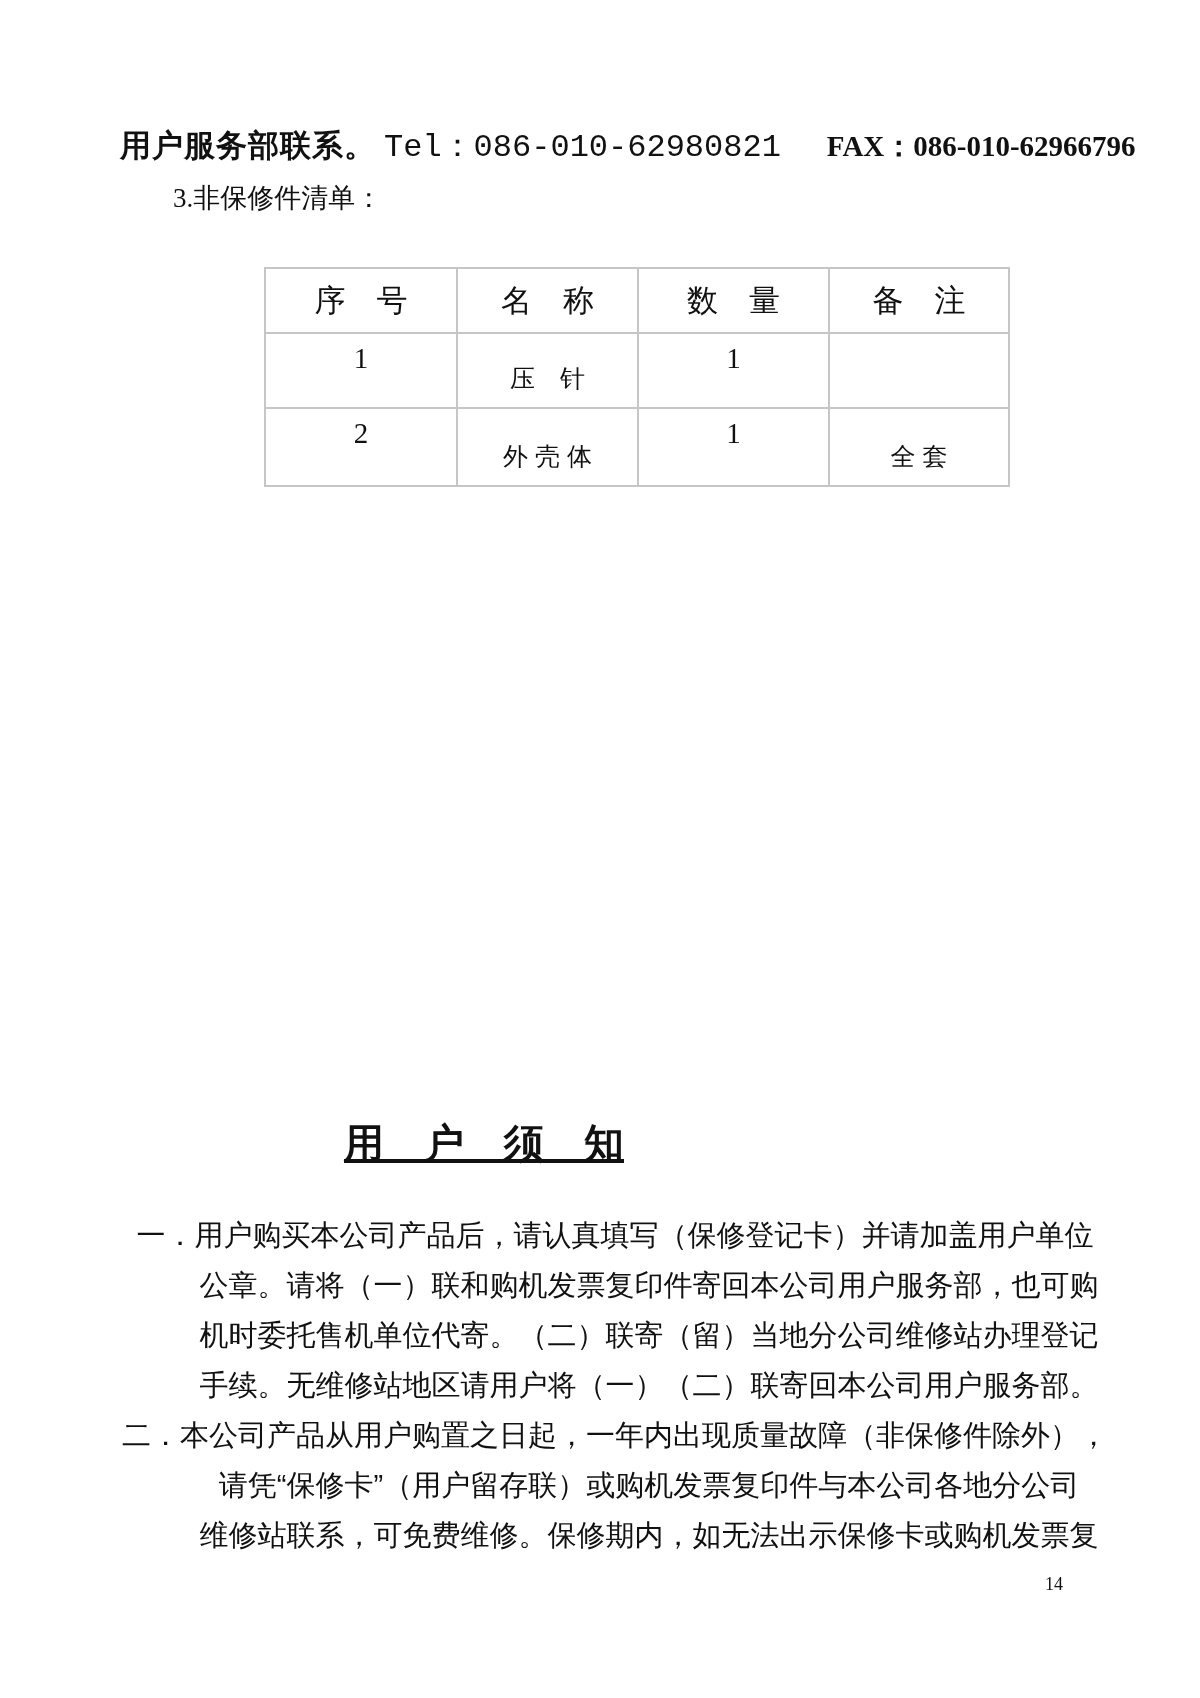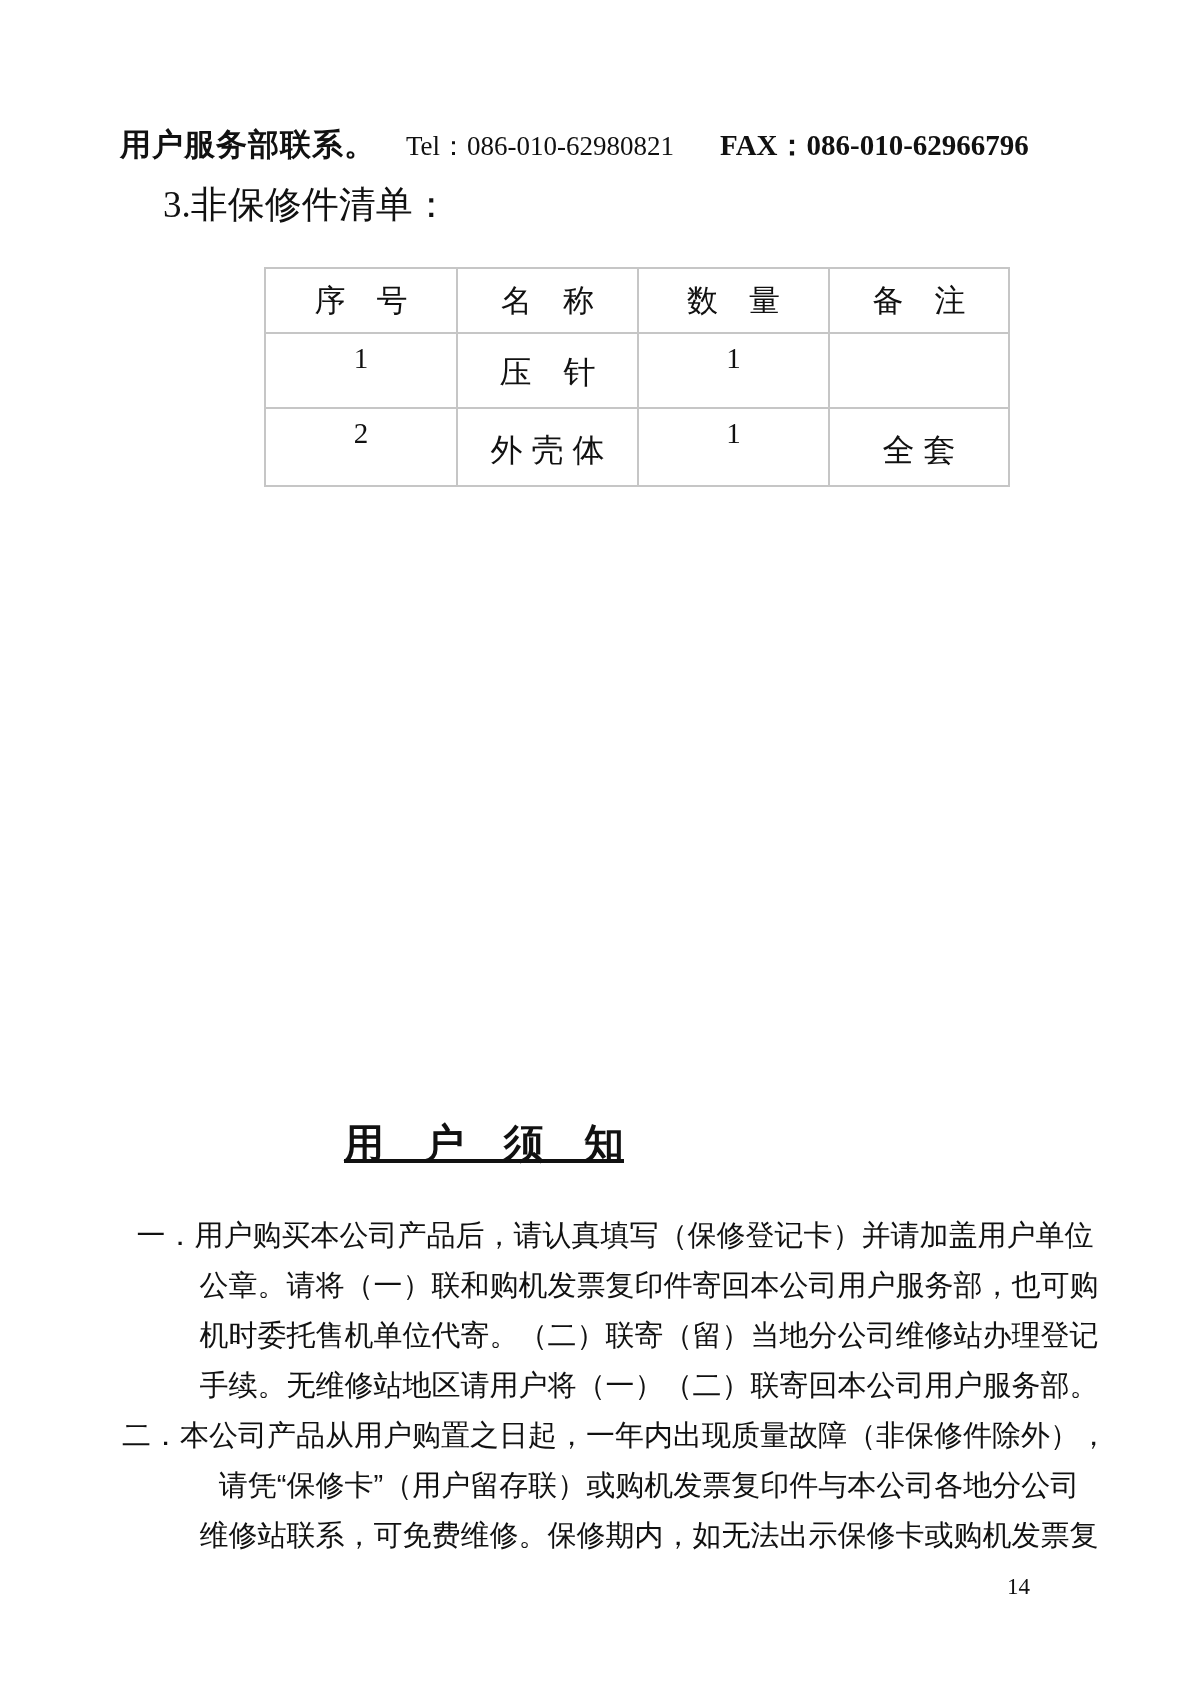--- a/index.html
+++ b/index.html
@@ -21,37 +21,37 @@
     white-space: nowrap;
     display: flex;
     align-items: baseline;
   }
   .contact-dept {
     font-weight: bold;
     font-size: 31px;
     letter-spacing: 1px;
   }
   .contact-tel {
-    font-family: Liberation Serif, serif;
-    font-size: 27px;
-    margin-left: 30px;
+    font-family: Liberation Mono, monospace;
+    font-size: 32px;
+    margin-left: 8px;
   }
   .contact-fax {
     font-family: "Liberation Serif", serif;
     font-size: 29px;
     margin-left: 46px;
     font-weight: bold;
   }
 
   
   .section-label {
     position: absolute;
-    left: 163px;
+    left: 173px;
     top: 180px;
-    font-size: 37px;
+    font-size: 27px;
     white-space: nowrap;
   }
   .section-label .sec-num {
     font-family: "Liberation Serif", serif;
   }
 
   
   table.parts {
     position: absolute;
     left: 264px;
@@ -76,21 +76,21 @@
     border-radius: 16px;
   }
   table.parts td.num {
     font-family: "Liberation Serif", serif;
     font-size: 29px;
     vertical-align: top;
     padding-top: 8px;
   }
   table.parts td.cjk {
     font-family: "Liberation Sans", sans-serif;
-    font-size: 32px;
+    font-size: 25px;
     vertical-align: bottom;
     padding-bottom: 12px;
   }
   table.parts tr.r1 td { height: 61px; }
   table.parts tr.r2 td { height: 64px; }
 
   
   .notice-title {
     position: absolute;
     left: 344px;
@@ -110,24 +110,24 @@
   .notice-lines .line {
     height: 50px;
     line-height: 50px;
     font-size: 29px;
     white-space: nowrap;
   }
   .notice-lines .line.indent { margin-left: 68px; }
 
   .page-number {
     position: absolute;
-    left: 1007px;
+    left: 1045px;
     top: 1574px;
     font-family: "Liberation Serif", serif;
-    font-size: 23px;
+    font-size: 18px;
   }
 </style>
 </head>
 <body>
 
 <div class="page">
 
   <div class="contact-line">
     <span class="contact-dept">用户服务部联系。</span>
     <span class="contact-tel">Tel：086-010-62980821</span>

